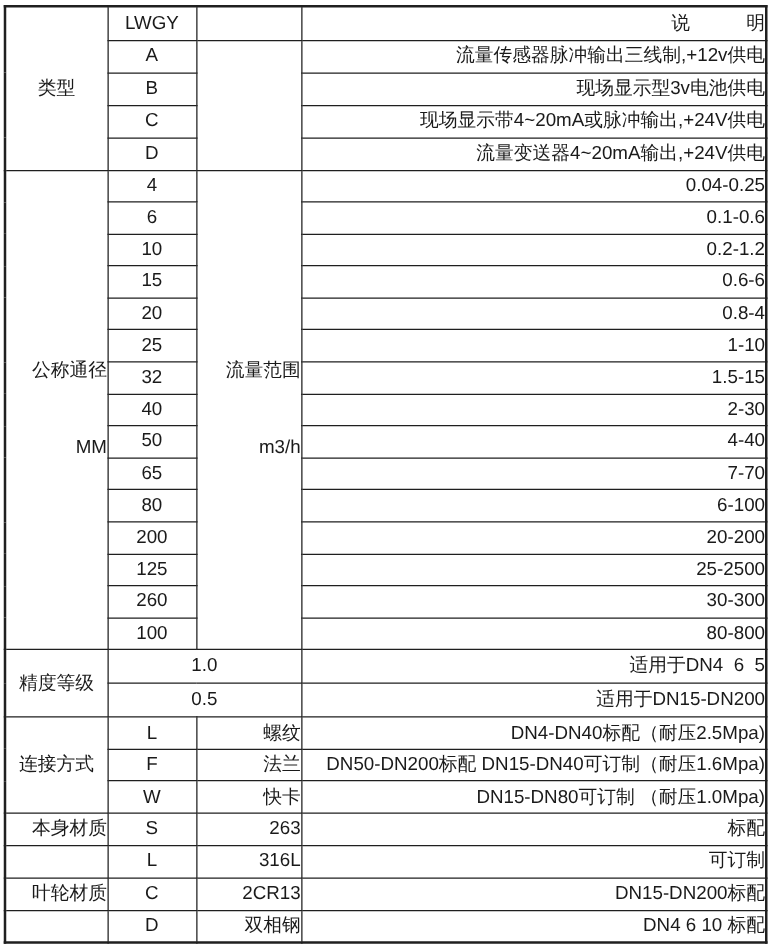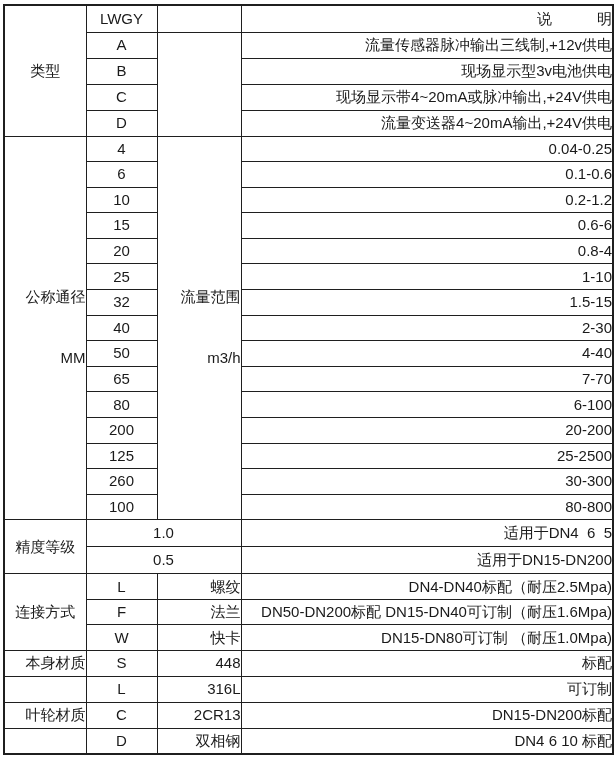--- a/index.html
+++ b/index.html
@@ -168,21 +168,21 @@
   </tr>
   <tr class="rhConn">
     <td class="c">W</td>
     <td class="l">快卡</td>
     <td class="l">DN15-DN80可订制 （耐压1.0Mpa)</td>
   </tr>
 
   <tr class="rhMat">
     <td class="l">本身材质</td>
     <td class="c">S</td>
-    <td class="l">448</td>
+    <td class="l">263</td>
     <td class="l">标配</td>
   </tr>
   <tr class="rhMat">
     <td class="l"></td>
     <td class="c">L</td>
     <td class="l">316L</td>
     <td class="l">可订制</td>
   </tr>
 
   <tr class="rhMat">

